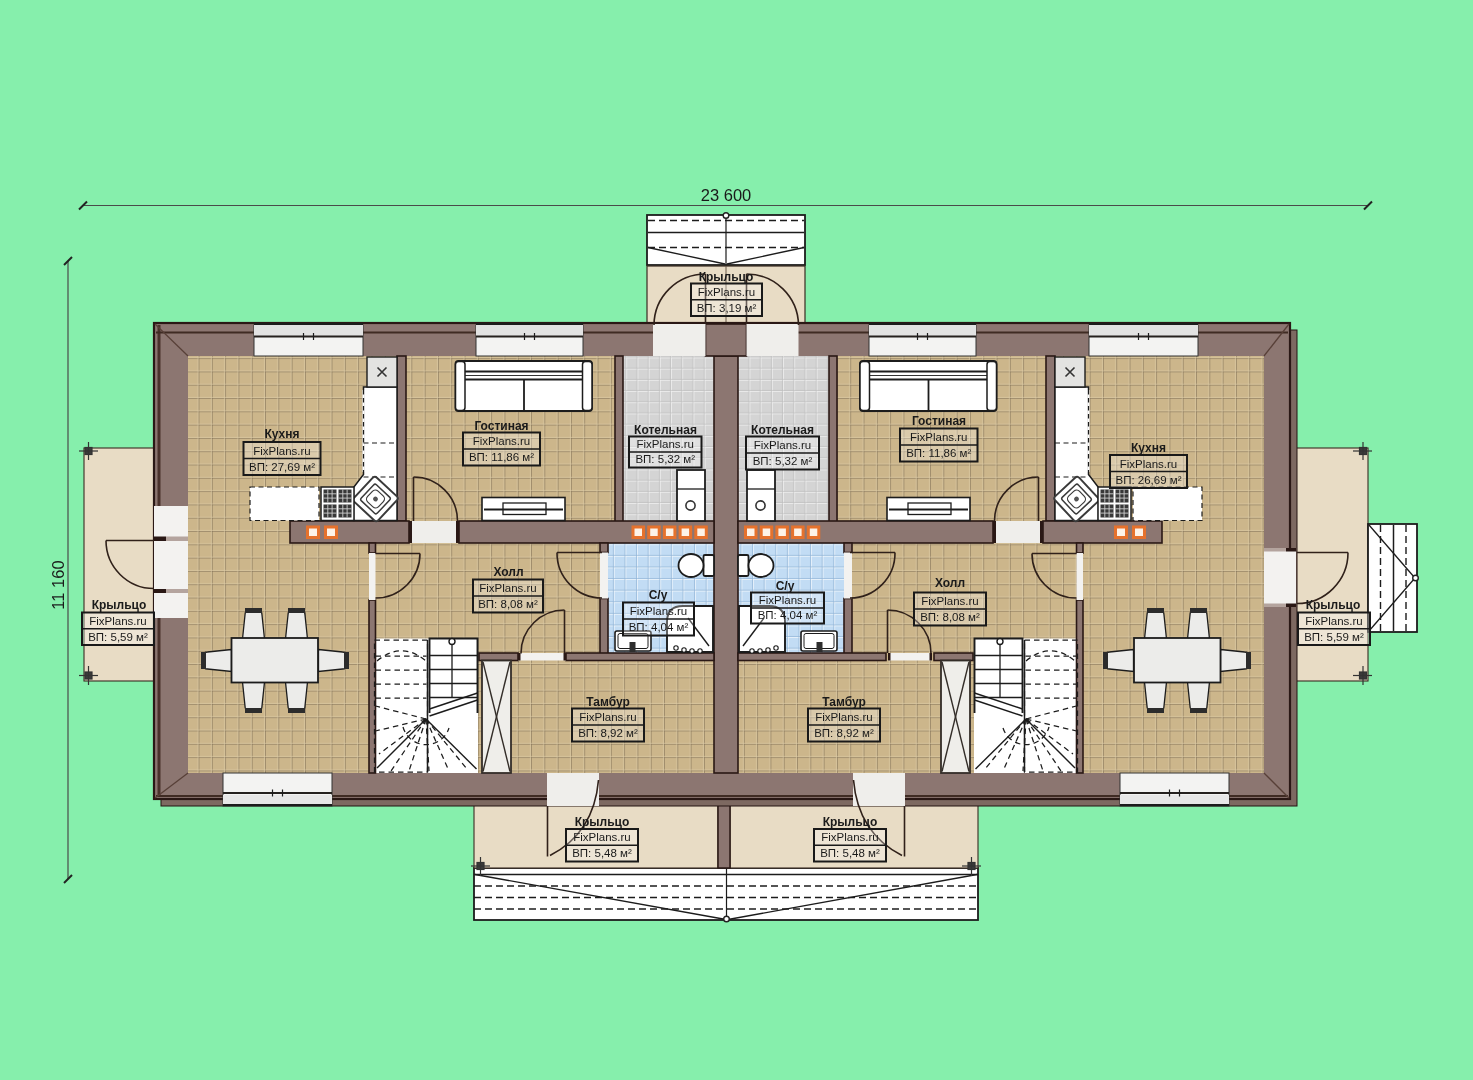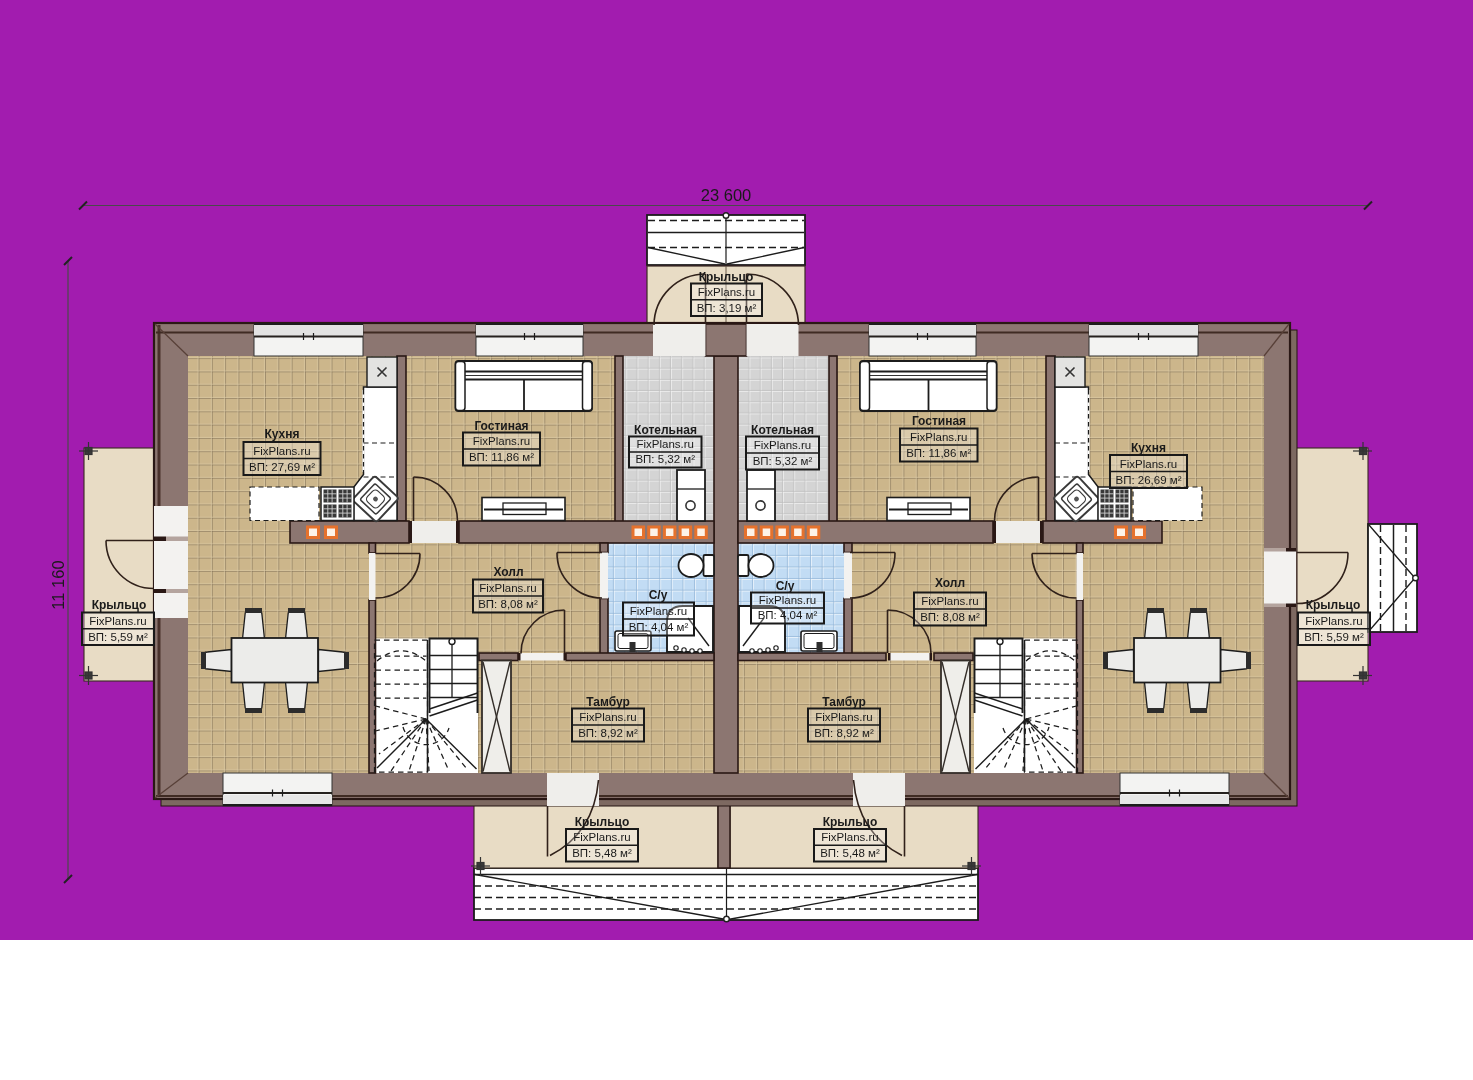--- a/index.html
+++ b/index.html
@@ -1,14 +1,14 @@
 <!DOCTYPE html>
 <html><head><meta charset="utf-8"><style>
 html,body{margin:0;padding:0;background:#fff}
-#c{position:relative;width:1473px;height:940px;background:#a21caf;font-family:"Liberation Sans",sans-serif;overflow:hidden}
+#c{position:relative;width:1473px;height:1080px;background:#86efac;font-family:"Liberation Sans",sans-serif;overflow:hidden}
 svg{display:block}
 text{font-family:"Liberation Sans",sans-serif;fill:#1a1a1a}
 </style></head><body>
 <div id="c">
 <svg width="1473" height="1080" viewBox="0 0 1473 1080">
 <defs>
 <pattern id="tan" width="13.3" height="13.3" patternUnits="userSpaceOnUse">
  <rect width="13.3" height="13.3" fill="#ccb68b"></rect>
  <path d="M13.3 0 V13.3 H0" fill="none" stroke="#796951" stroke-width="1"></path>
  <path d="M11.8 0 V13.3 M0 11.8 H13.3" fill="none" stroke="#dccca6" stroke-width="0.6"></path>

